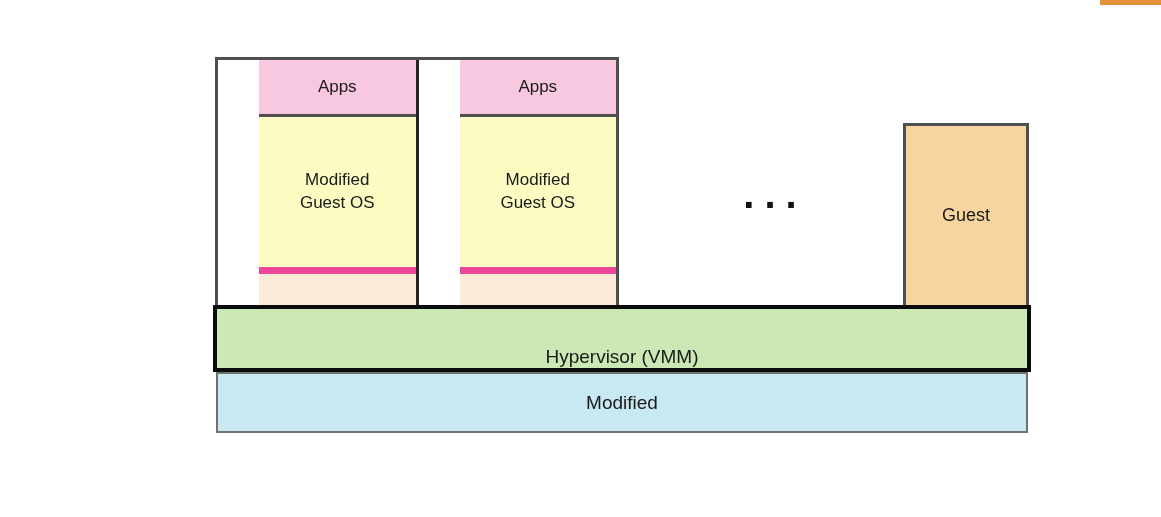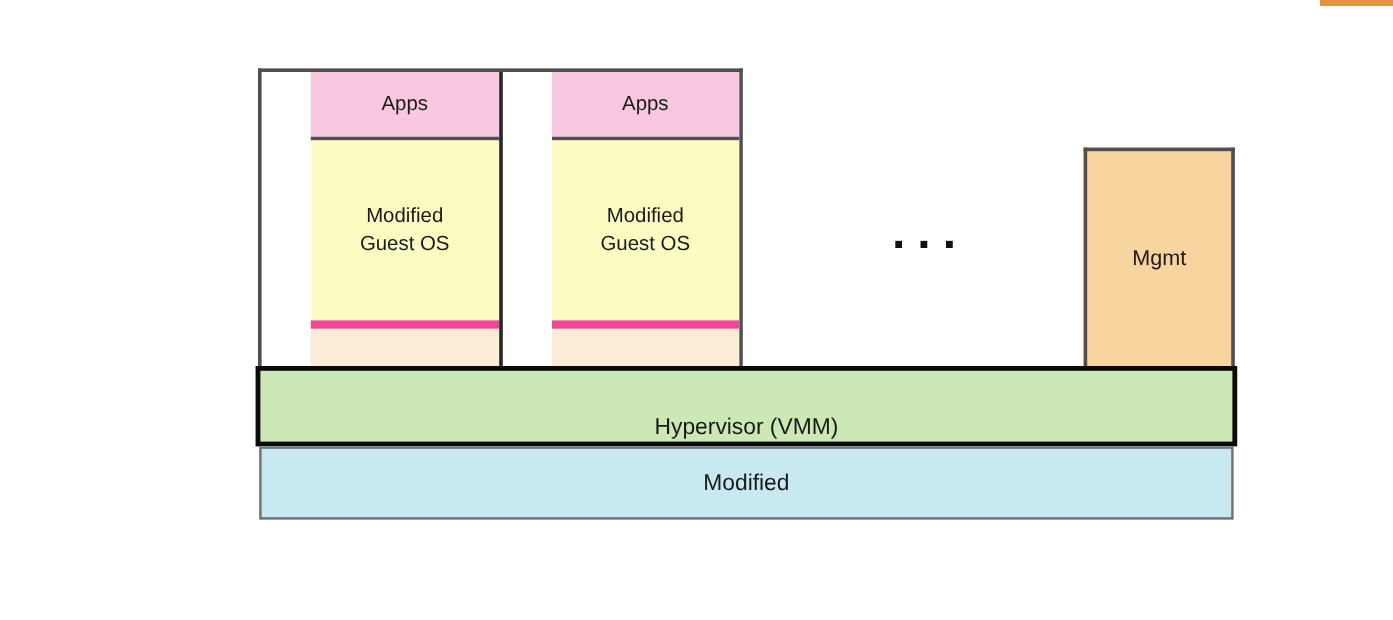--- a/index.html
+++ b/index.html
@@ -138,21 +138,21 @@
           <span>Modified
 Guest OS</span>
         </div>
         <div class="seg para"></div>
       </div>
     </div>
 
     <div class="ellipsis">...</div>
 
     <div class="mgmt">
-      <span>Mgmt</span>
+      <span>Guest</span>
     </div>
 
     <div class="hypervisor">
       <span>Hypervisor (VMM)</span>
     </div>
 
     <div class="hardware">
       <span>Modified</span>
     </div>
 

